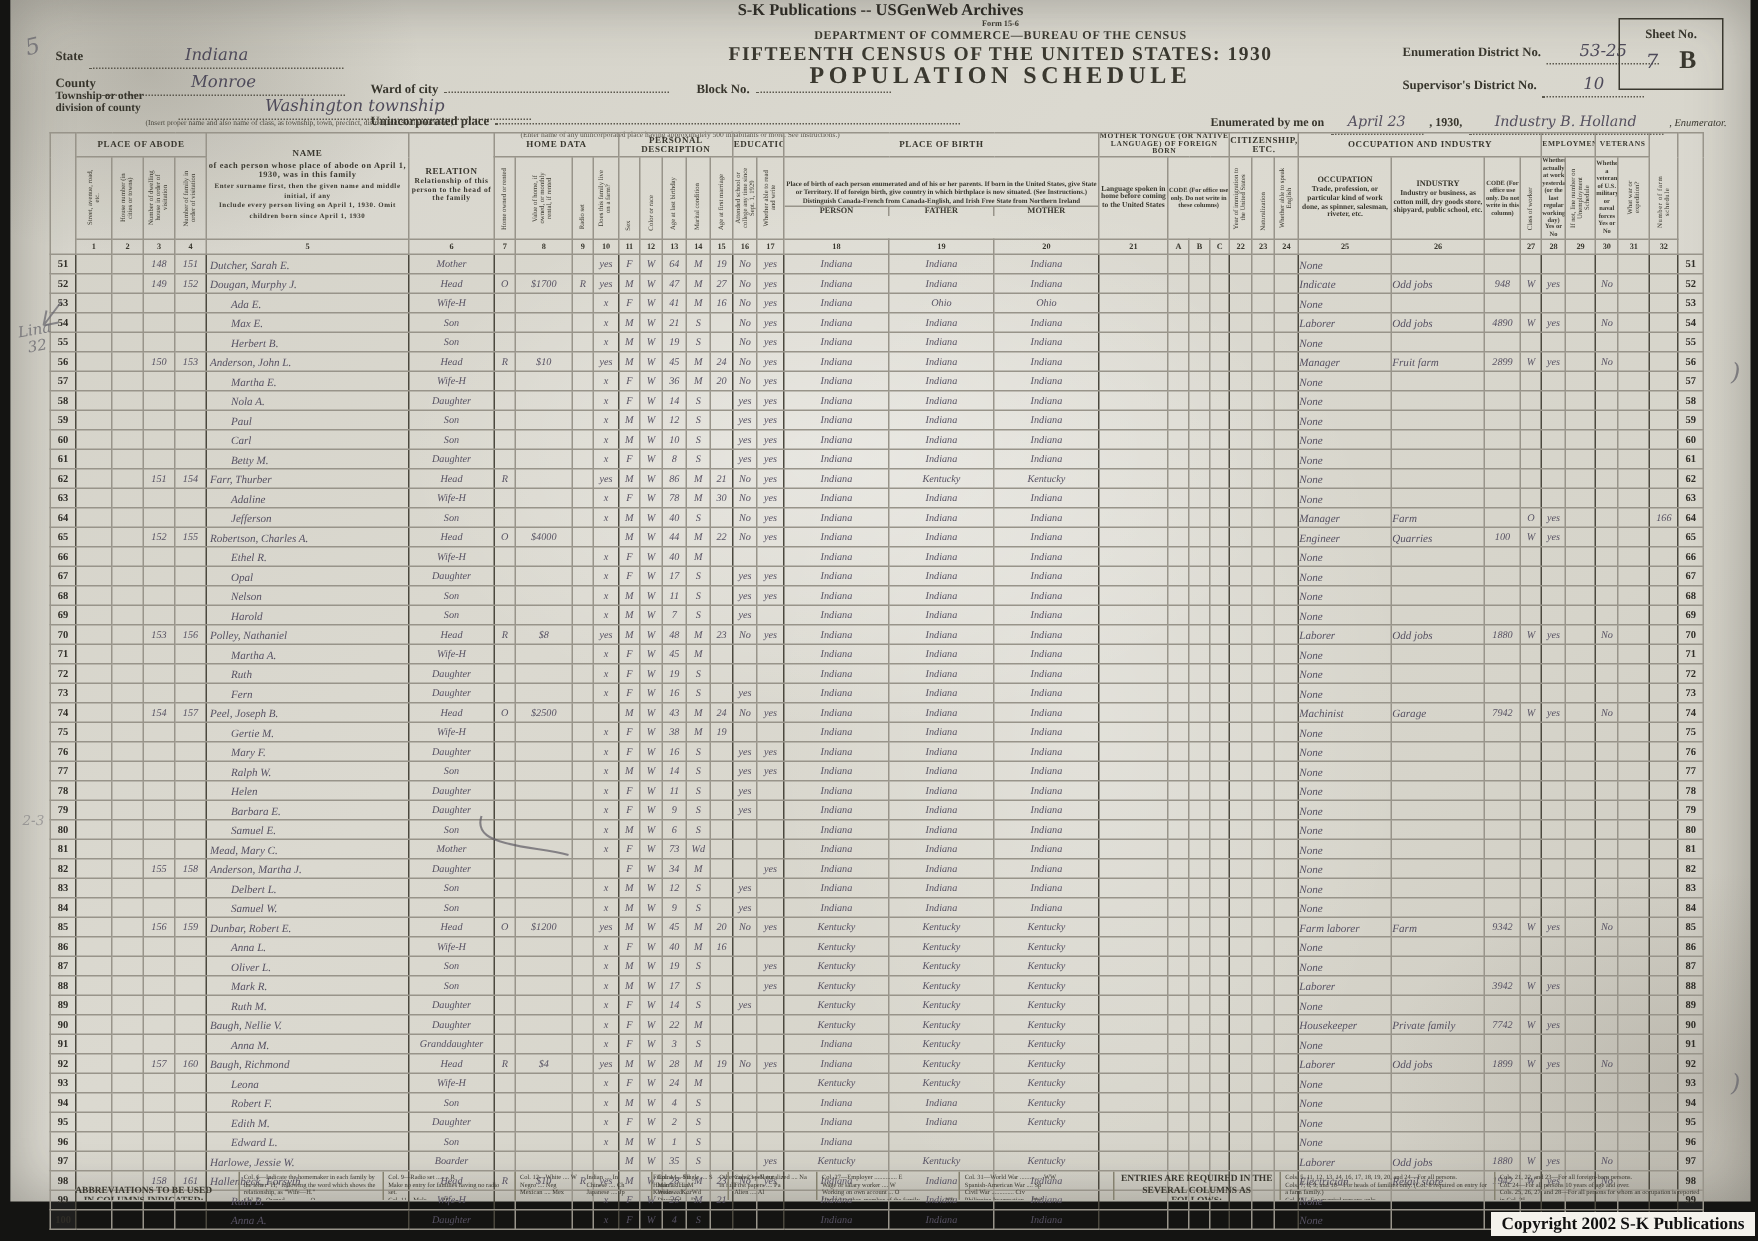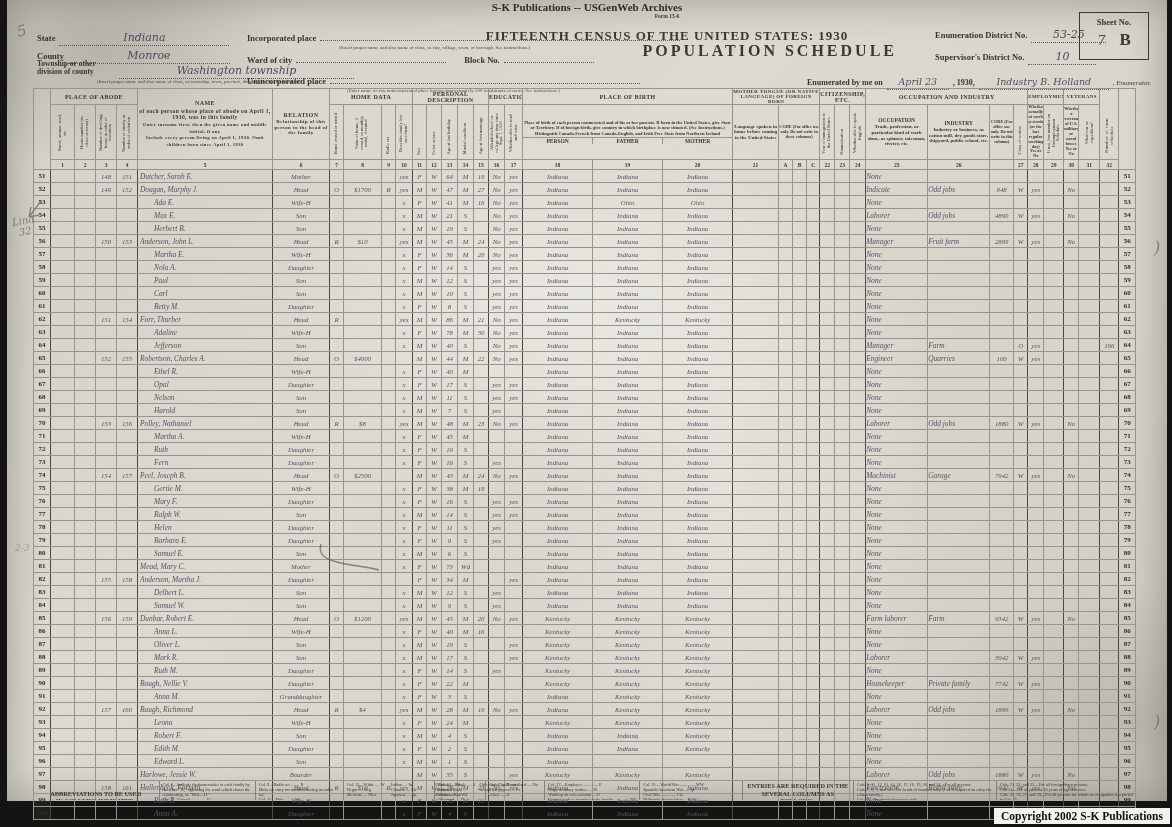--- a/index.html
+++ b/index.html
@@ -67,45 +67,41 @@
   .pencil{font-family:"DejaVu Serif",serif;font-style:italic;color:#6b6a70;opacity:.8;}
   svg.overlay{position:absolute;pointer-events:none;}
 </style>
 </head>
 <body>
 
 <div class="sheet">
 
   <div class="abs wm" style="left:0;right:0;top:1px;text-align:center;">S-K Publications -- USGenWeb Archives</div>
   <div class="abs printed" style="left:560px;top:13px;width:200px;text-align:center;font-size:5.5px;font-weight:bold;">Form 15-6</div>
+  <div class="abs printed ttl1" style="left:440px;top:19px;width:440px;text-align:center;">DEPARTMENT OF COMMERCE—BUREAU OF THE CENSUS</div>
   <div class="abs printed ttl2" style="left:400px;top:28px;width:520px;text-align:center;">FIFTEENTH CENSUS OF THE UNITED STATES:  1930</div>
-  <div class="abs printed ttl3" style="left:430px;top:42px;width:460px;text-align:right;">POPULATION SCHEDULE</div>
+  <div class="abs printed ttl3" style="left:430px;top:42px;width:460px;text-align:center;">POPULATION SCHEDULE</div>
 
   <div class="abs" style="left:30px;top:27px;">
     <span class="label">State</span>
     <span class="dotted" style="width:170px;text-align:center;">
       <span class="hwbig">Indiana</span></span>
   </div>
   <div class="abs" style="left:30px;top:45px;">
     <span class="label">County</span>
     <span class="dotted" style="width:162px;text-align:center;">
       <span class="hwbig">Monroe</span></span>
   </div>
   <div class="abs" style="left:30px;top:60px;width:330px;">
     <span class="label" style="display:inline-block;width:78px;font-size:7.5px;line-height:1.05;">Township or other division of county</span>
     <span class="dotted" style="width:235px;text-align:center;">
       <span class="hwbig">Washington township</span></span>
     <div class="tiny" style="margin-left:60px;">(Insert proper name and also name of class, as township, town, precinct, district, etc.   See instructions.)</div>
   </div>
 
-  <div class="abs" style="left:240px;top:27px;">
-    <span class="label">Incorporated place</span>
-    <span class="dotted" style="width:360px;"></span>
-    <div class="tiny" style="margin-left:92px;">(Insert proper name and also name of class, as city, village, town, or borough.   See instructions.)</div>
-  </div>
   <div class="abs" style="left:240px;top:49px;">
     <span class="label">Ward of city</span>
     <span class="dotted" style="width:150px;"></span>
     <span class="label" style="margin-left:14px;">Block No.</span>
     <span class="dotted" style="width:90px;"></span>
   </div>
   <div class="abs" style="left:240px;top:70px;">
     <span class="label">Unincorporated place</span>
     <span class="dotted" style="width:310px;"></span>
     <div class="tiny" style="margin-left:100px;">(Enter name of any unincorporated place having approximately 500 inhabitants or more.   See instructions.)</div>

